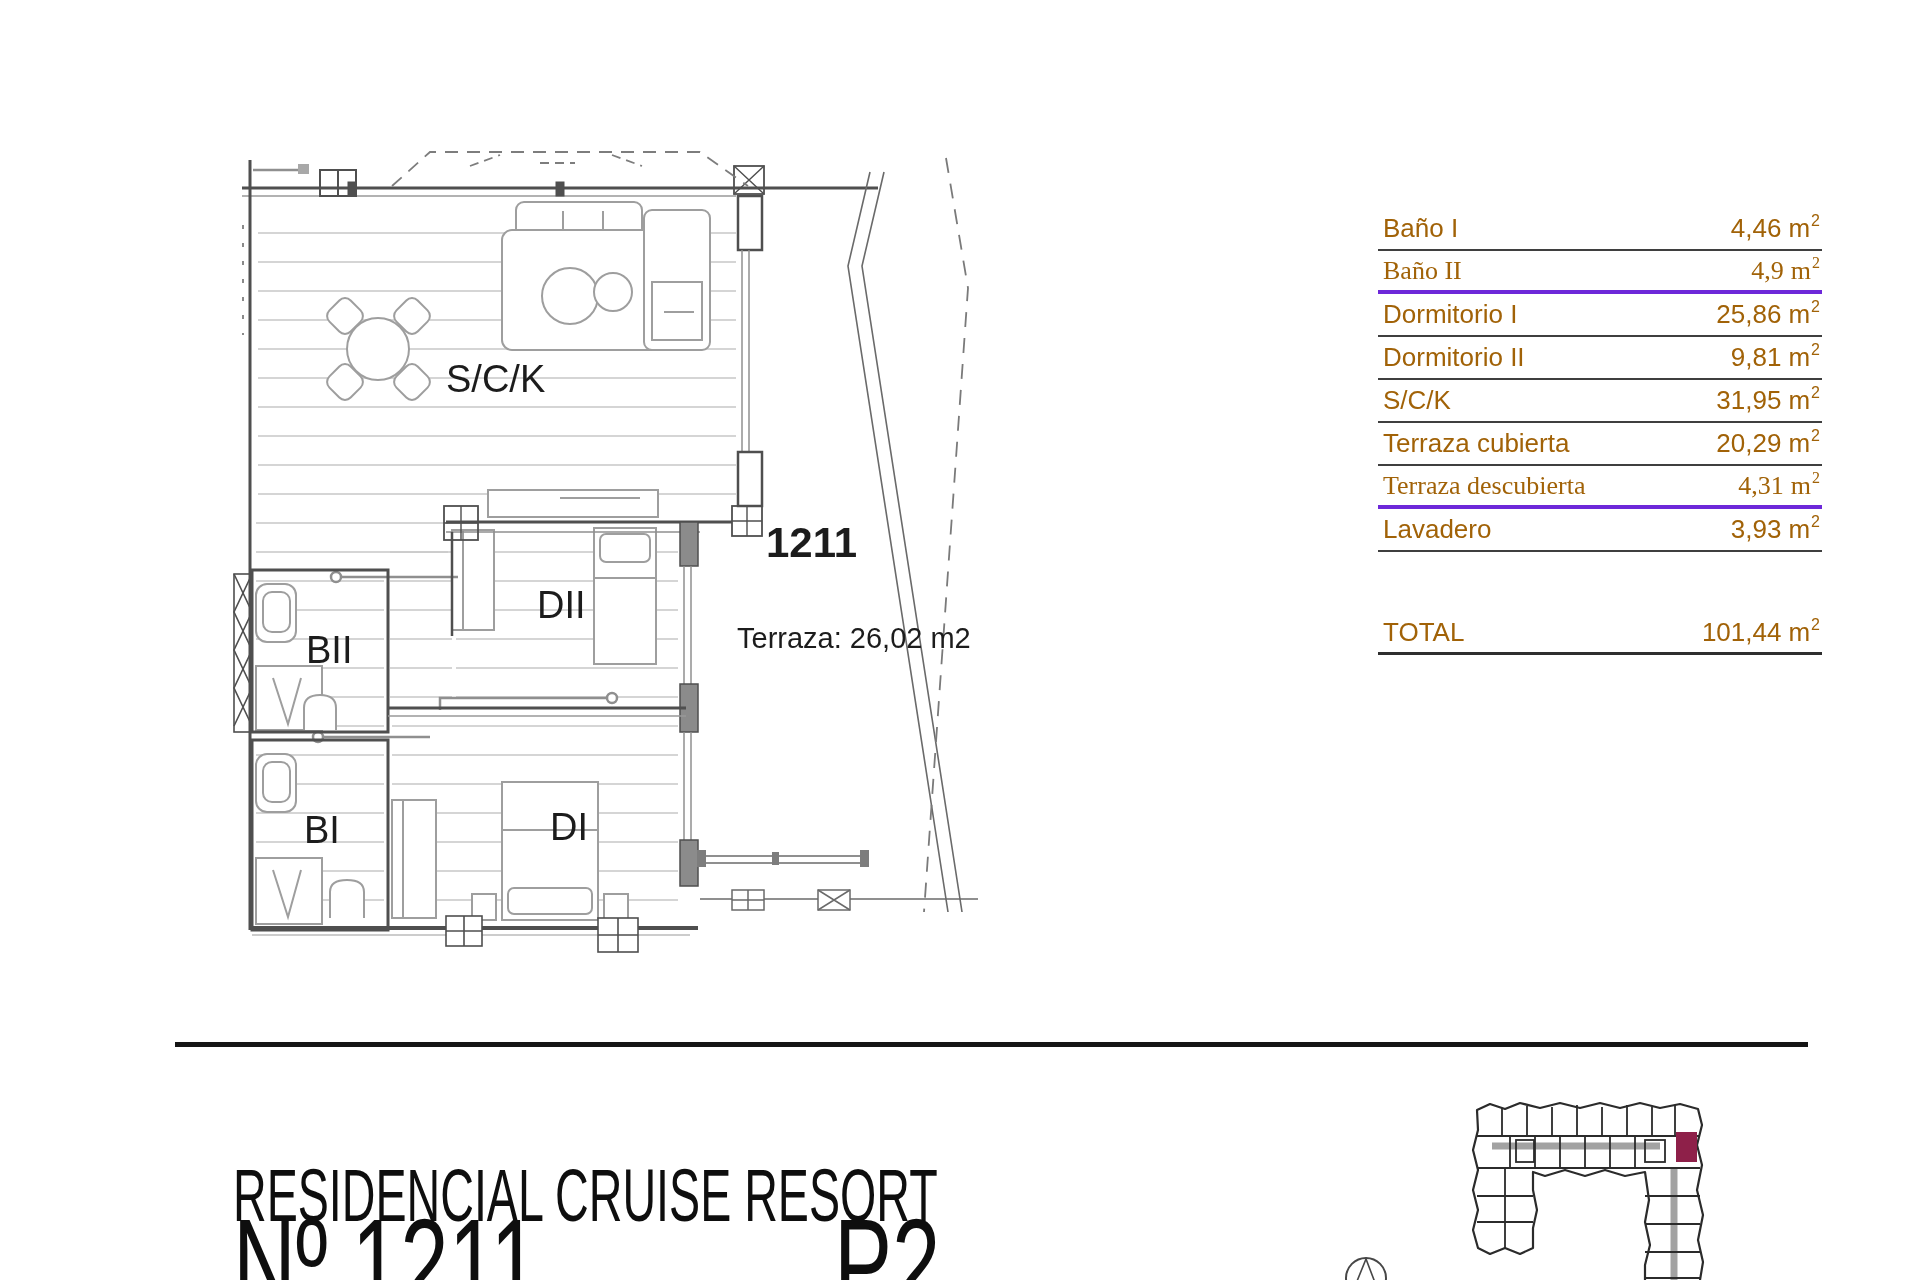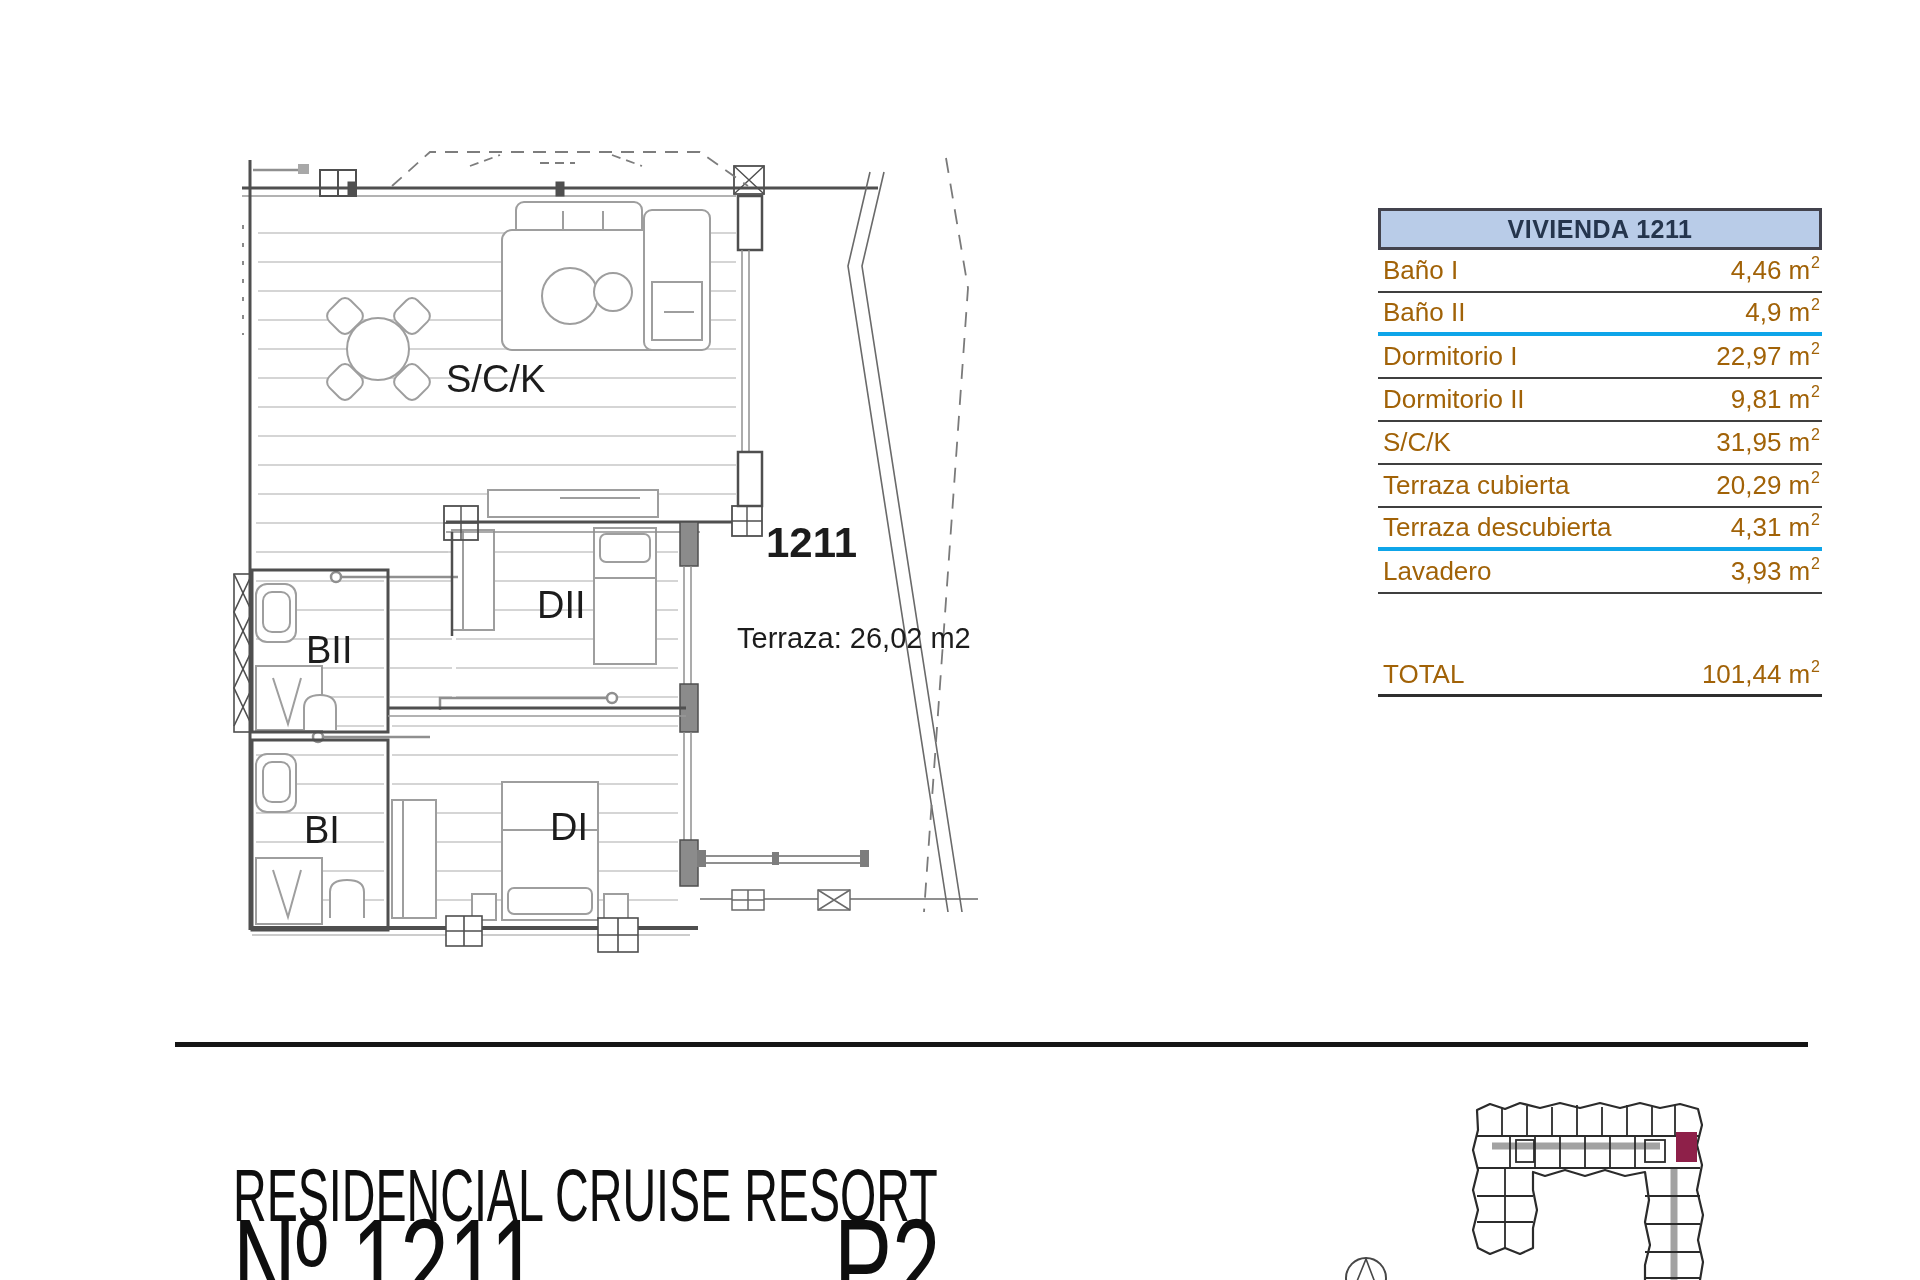--- a/index.html
+++ b/index.html
@@ -19,21 +19,21 @@
     border:3px solid #43434d; color:#25354d; font-weight:bold;
     font-size:25px; text-align:center; line-height:37px;
     letter-spacing:0.5px;
   }
   #area-table .row {
     height:43px; box-sizing:border-box;
     display:flex; justify-content:space-between; align-items:center;
     border-bottom:2px solid #3f3f3f;
     font-size:26px; color:#a16207; padding:0 2px 0 5px;
   }
-  #area-table .row.thick { border-bottom:4px solid #0ea5e9; }
+  #area-table .row.thick { border-bottom:4px solid #6d28d9;font-family:Liberation Serif, serif; }
   #area-table .row.total { margin-top:60px; border-bottom:3px solid #2e2e2e; }
   .val { display:flex; align-items:baseline; }
   .val .unit { margin-left:7px; }
   .val sup { font-size:16px; position:relative; top:-11px; margin-left:1px; }
 
   
   #footer-line { position:absolute; left:175px; top:1042px; width:1633px; height:5px; background:#151515; }
   #project-name {
     position:absolute; left:233px; top:1159px; font-size:74px; line-height:1;
     color:#0e0e0e; white-space:nowrap;
@@ -263,42 +263,41 @@
       <rect x="1676" y="1132" width="21" height="30" stroke="none" fill="#8e2049"></rect>
 
       <g stroke="#474747" stroke-width="2">
         <circle cx="1366" cy="1278" r="20" fill="#ffffff"></circle>
         <path d="M1366,1259 L1353,1291 L1367,1282 L1379,1293 Z" stroke-width="1.6"></path>
       </g>
     </g>
   </svg>
 
   <div id="area-table">
-    <div class="hdr">VIVIENDA 1211</div>
 
     <div class="row">
       <span>Baño I</span>
       <span class="val">
           <span>4,46</span>
           <span class="unit">m</span>
           <sup>2</sup>
         </span>
     </div>
     <div class="row thick">
       <span>Baño II</span>
       <span class="val">
           <span>4,9</span>
           <span class="unit">m</span>
           <sup>2</sup>
         </span>
     </div>
     <div class="row">
       <span>Dormitorio I</span>
       <span class="val">
-          <span>22,97</span>
+          <span>25,86</span>
           <span class="unit">m</span>
           <sup>2</sup>
         </span>
     </div>
     <div class="row">
       <span>Dormitorio II</span>
       <span class="val">
           <span>9,81</span>
           <span class="unit">m</span>
           <sup>2</sup>

